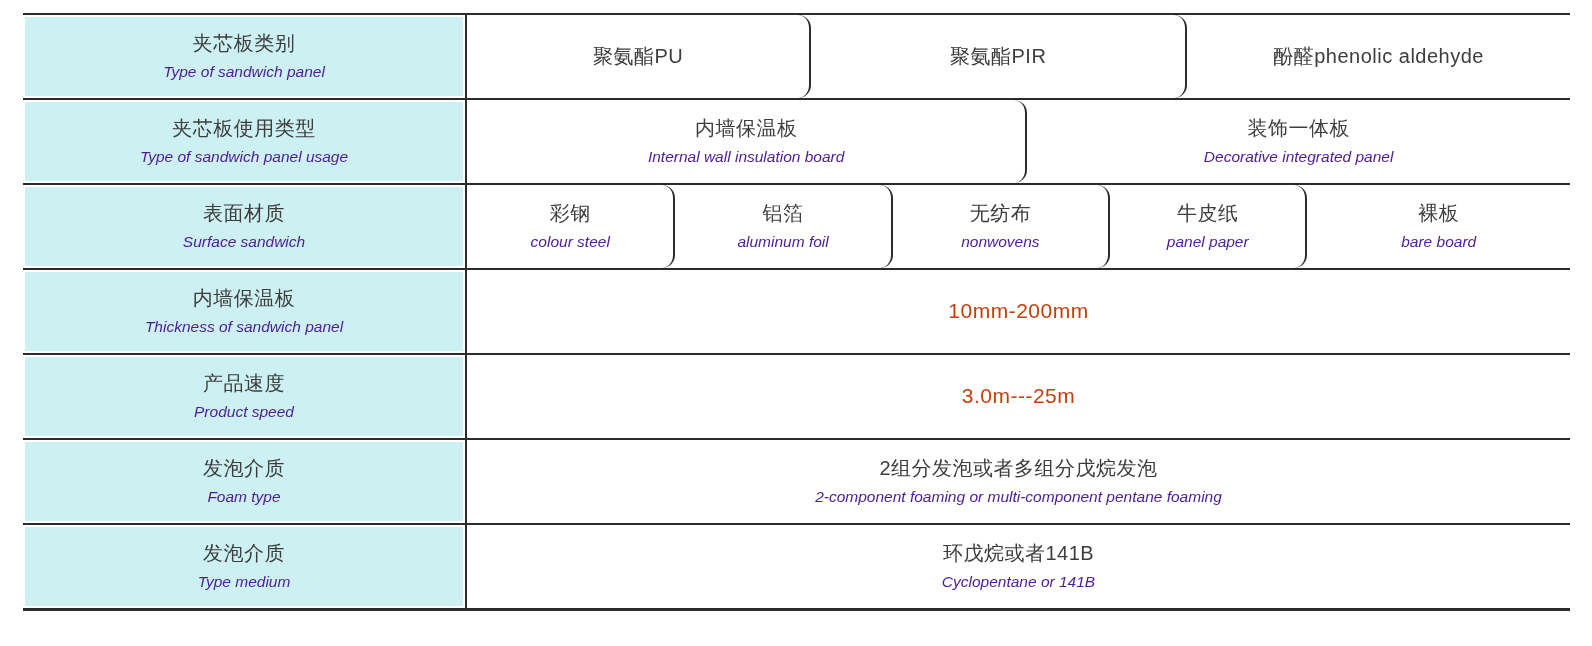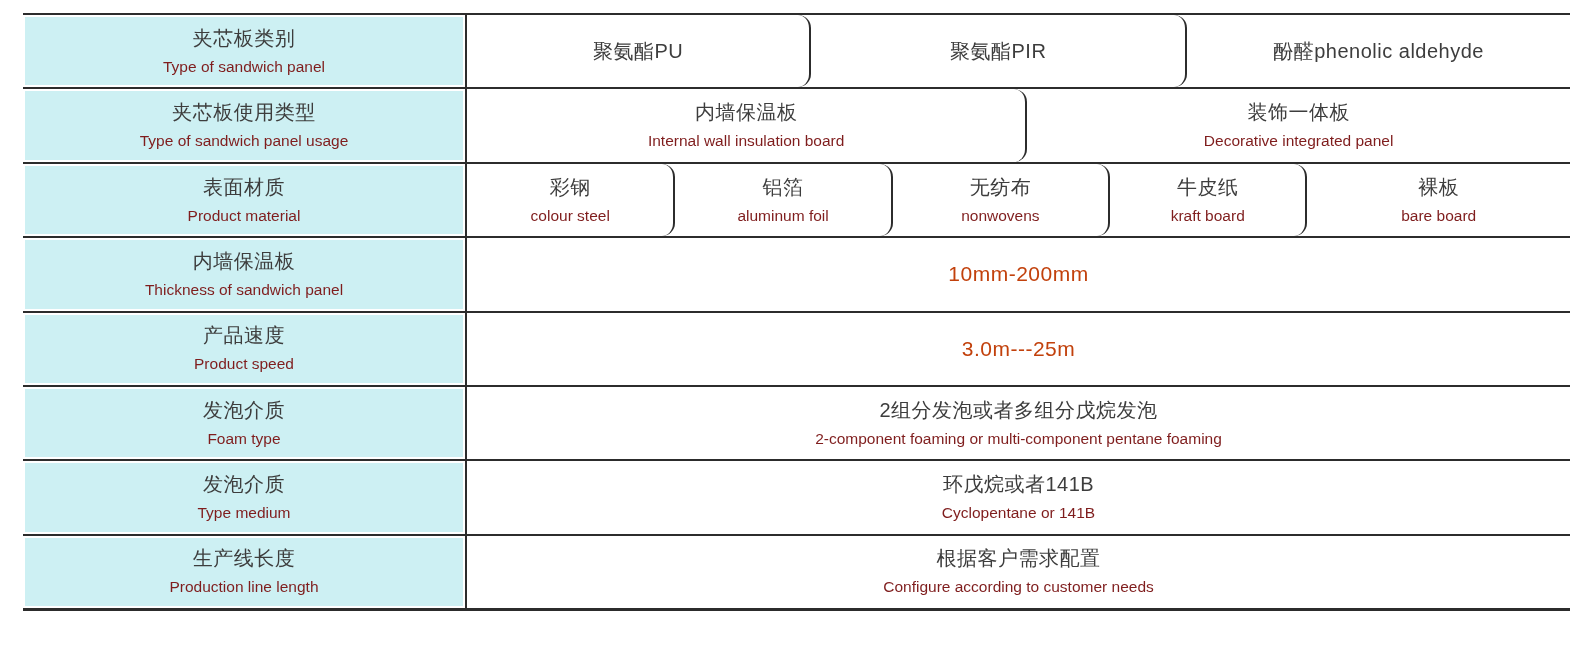--- a/index.html
+++ b/index.html
@@ -47,21 +47,21 @@
     align-items: center;
     justify-content: center;
     gap: 8px;
     text-align: center;
     min-width: 0;
   }
   .cell:not(:last-child) { border-right: 2px solid #2c2c2c; border-radius: 13px; }
   .cell.grow { flex: 1 1 0; }
 
   .zh { font-size: 20px; color: #3d3d3d; line-height: 1.15; letter-spacing: 0.5px; }
-  .en { font-size: 15.5px; color: #7f1d1d; line-height: 1.15; }
+  .en { font-size: 15.5px; color: #4c1d95; line-height: 1.15; font-style: italic; }
   .en:empty, .zh:empty { display: none; }
   .single .zh { font-size: 21px; color: #c2410c; }
 </style>
 </head>
 <body>
 
 <div class="canvas">
   <div class="spec-table">
 
     <div class="row">
@@ -98,38 +98,38 @@
         <div class="cell grow">
           <div class="zh">装饰一体板</div>
           <div class="en">Decorative integrated panel</div>
         </div>
       </div>
     </div>
 
     <div class="row">
       <div class="label-cell">
         <div class="zh">表面材质</div>
-        <div class="en">Product material</div>
+        <div class="en">Surface sandwich</div>
       </div>
       <div class="cells">
         <div class="cell" style="flex:0 0 18.9%">
           <div class="zh">彩钢</div>
           <div class="en">colour steel</div>
         </div>
         <div class="cell" style="flex:0 0 19.7%">
           <div class="zh">铝箔</div>
           <div class="en">aluminum foil</div>
         </div>
         <div class="cell" style="flex:0 0 19.7%">
           <div class="zh">无纺布</div>
           <div class="en">nonwovens</div>
         </div>
         <div class="cell" style="flex:0 0 17.9%">
           <div class="zh">牛皮纸</div>
-          <div class="en">kraft board</div>
+          <div class="en">panel paper</div>
         </div>
         <div class="cell grow">
           <div class="zh">裸板</div>
           <div class="en">bare board</div>
         </div>
       </div>
     </div>
 
     <div class="row">
       <div class="label-cell">
@@ -176,27 +176,15 @@
         <div class="en">Type medium</div>
       </div>
       <div class="cells">
         <div class="cell grow">
           <div class="zh">环戊烷或者141B</div>
           <div class="en">Cyclopentane or 141B</div>
         </div>
       </div>
     </div>
 
-    <div class="row">
-      <div class="label-cell">
-        <div class="zh">生产线长度</div>
-        <div class="en">Production line length</div>
-      </div>
-      <div class="cells">
-        <div class="cell grow">
-          <div class="zh">根据客户需求配置</div>
-          <div class="en">Configure according to customer needs</div>
-        </div>
-      </div>
-    </div>
 
   </div>
 </div>
 
 </body></html>

